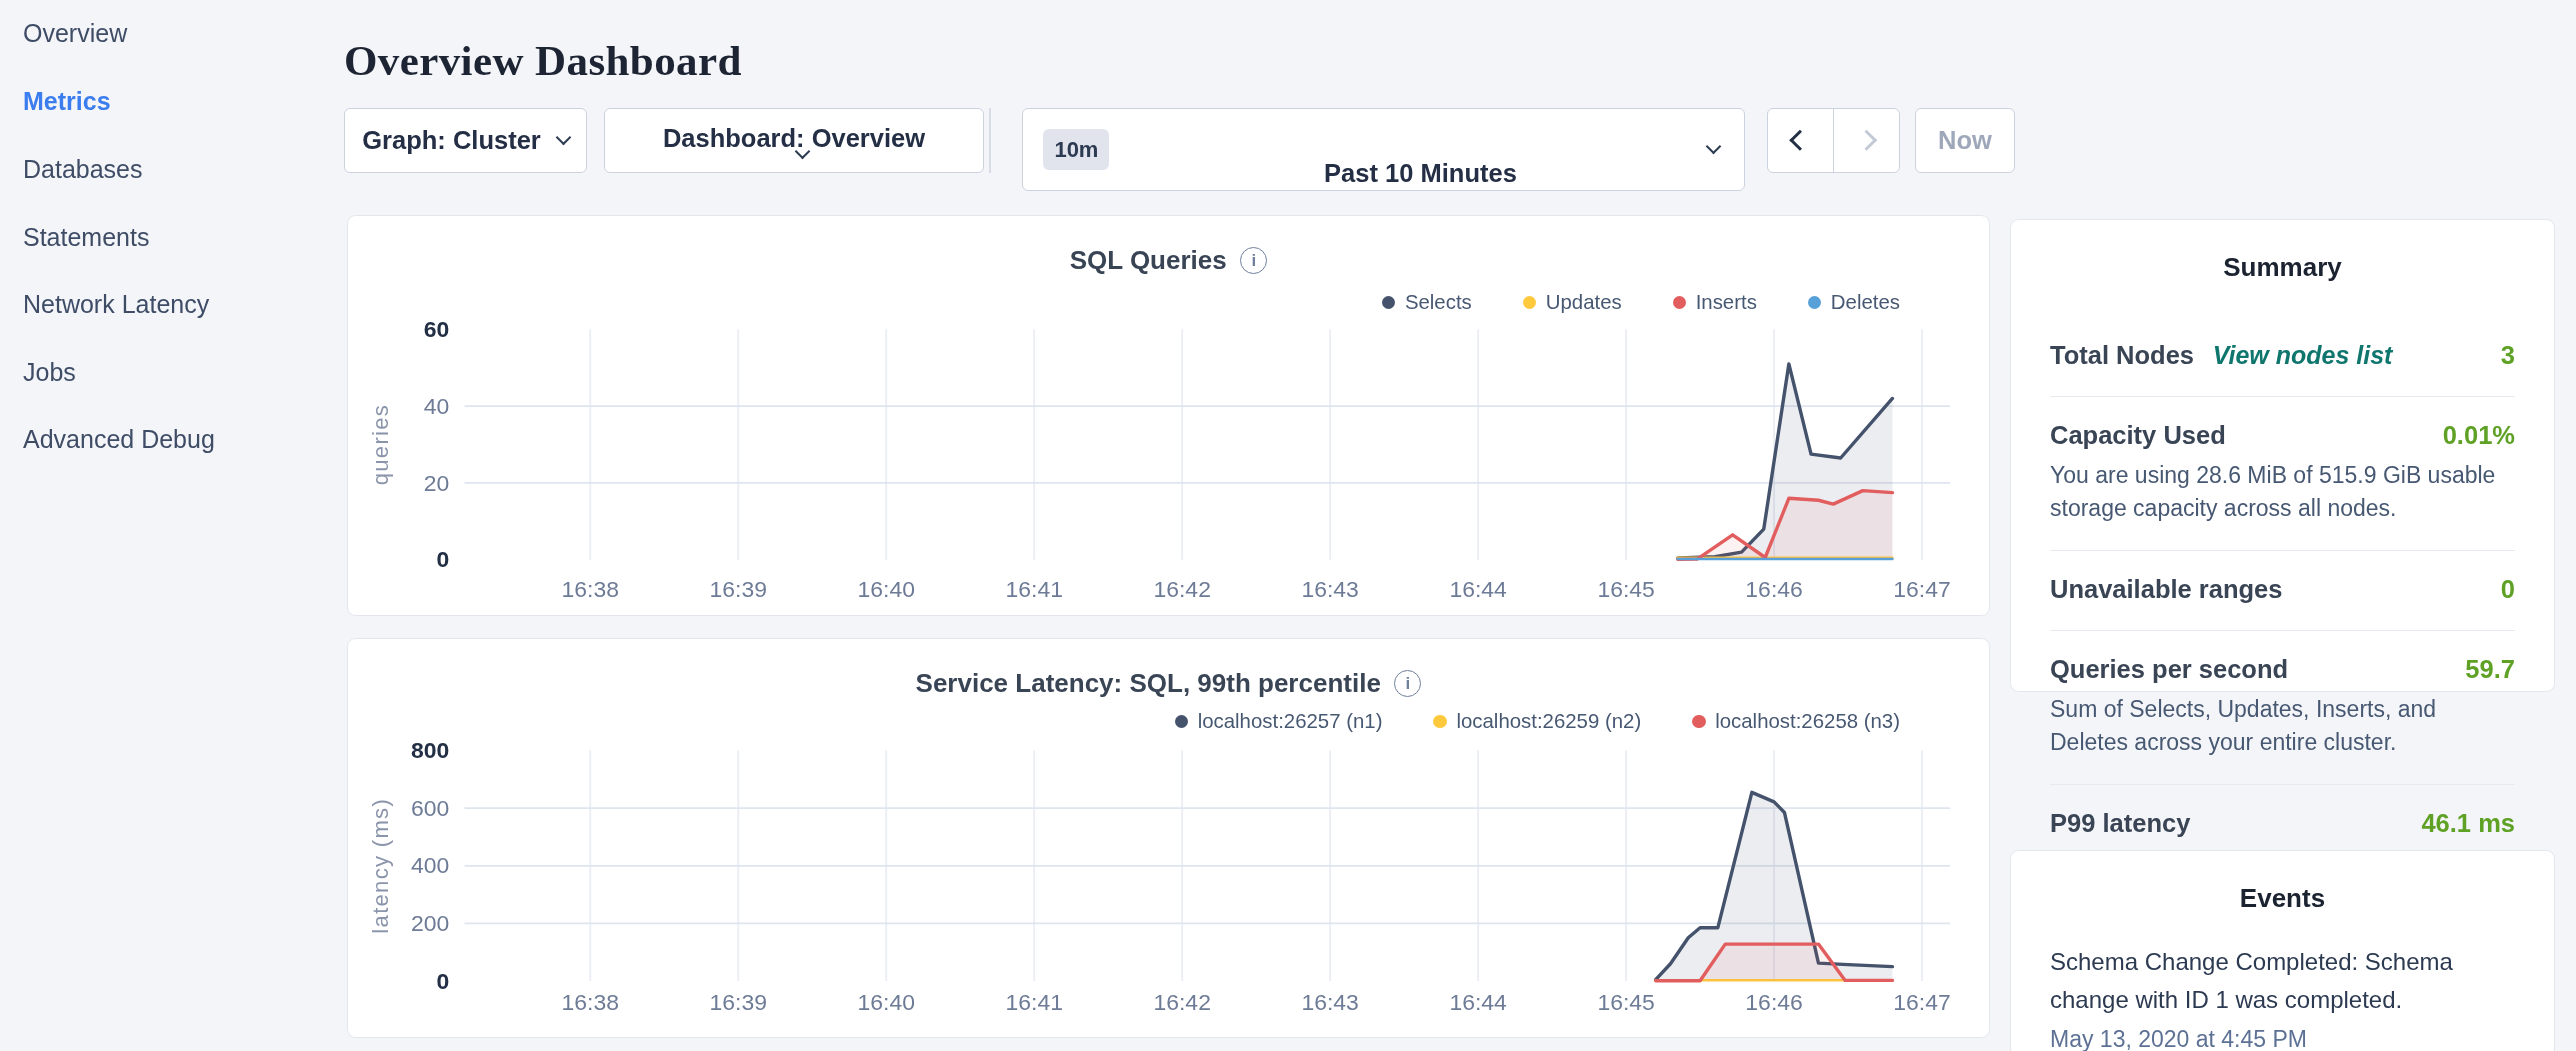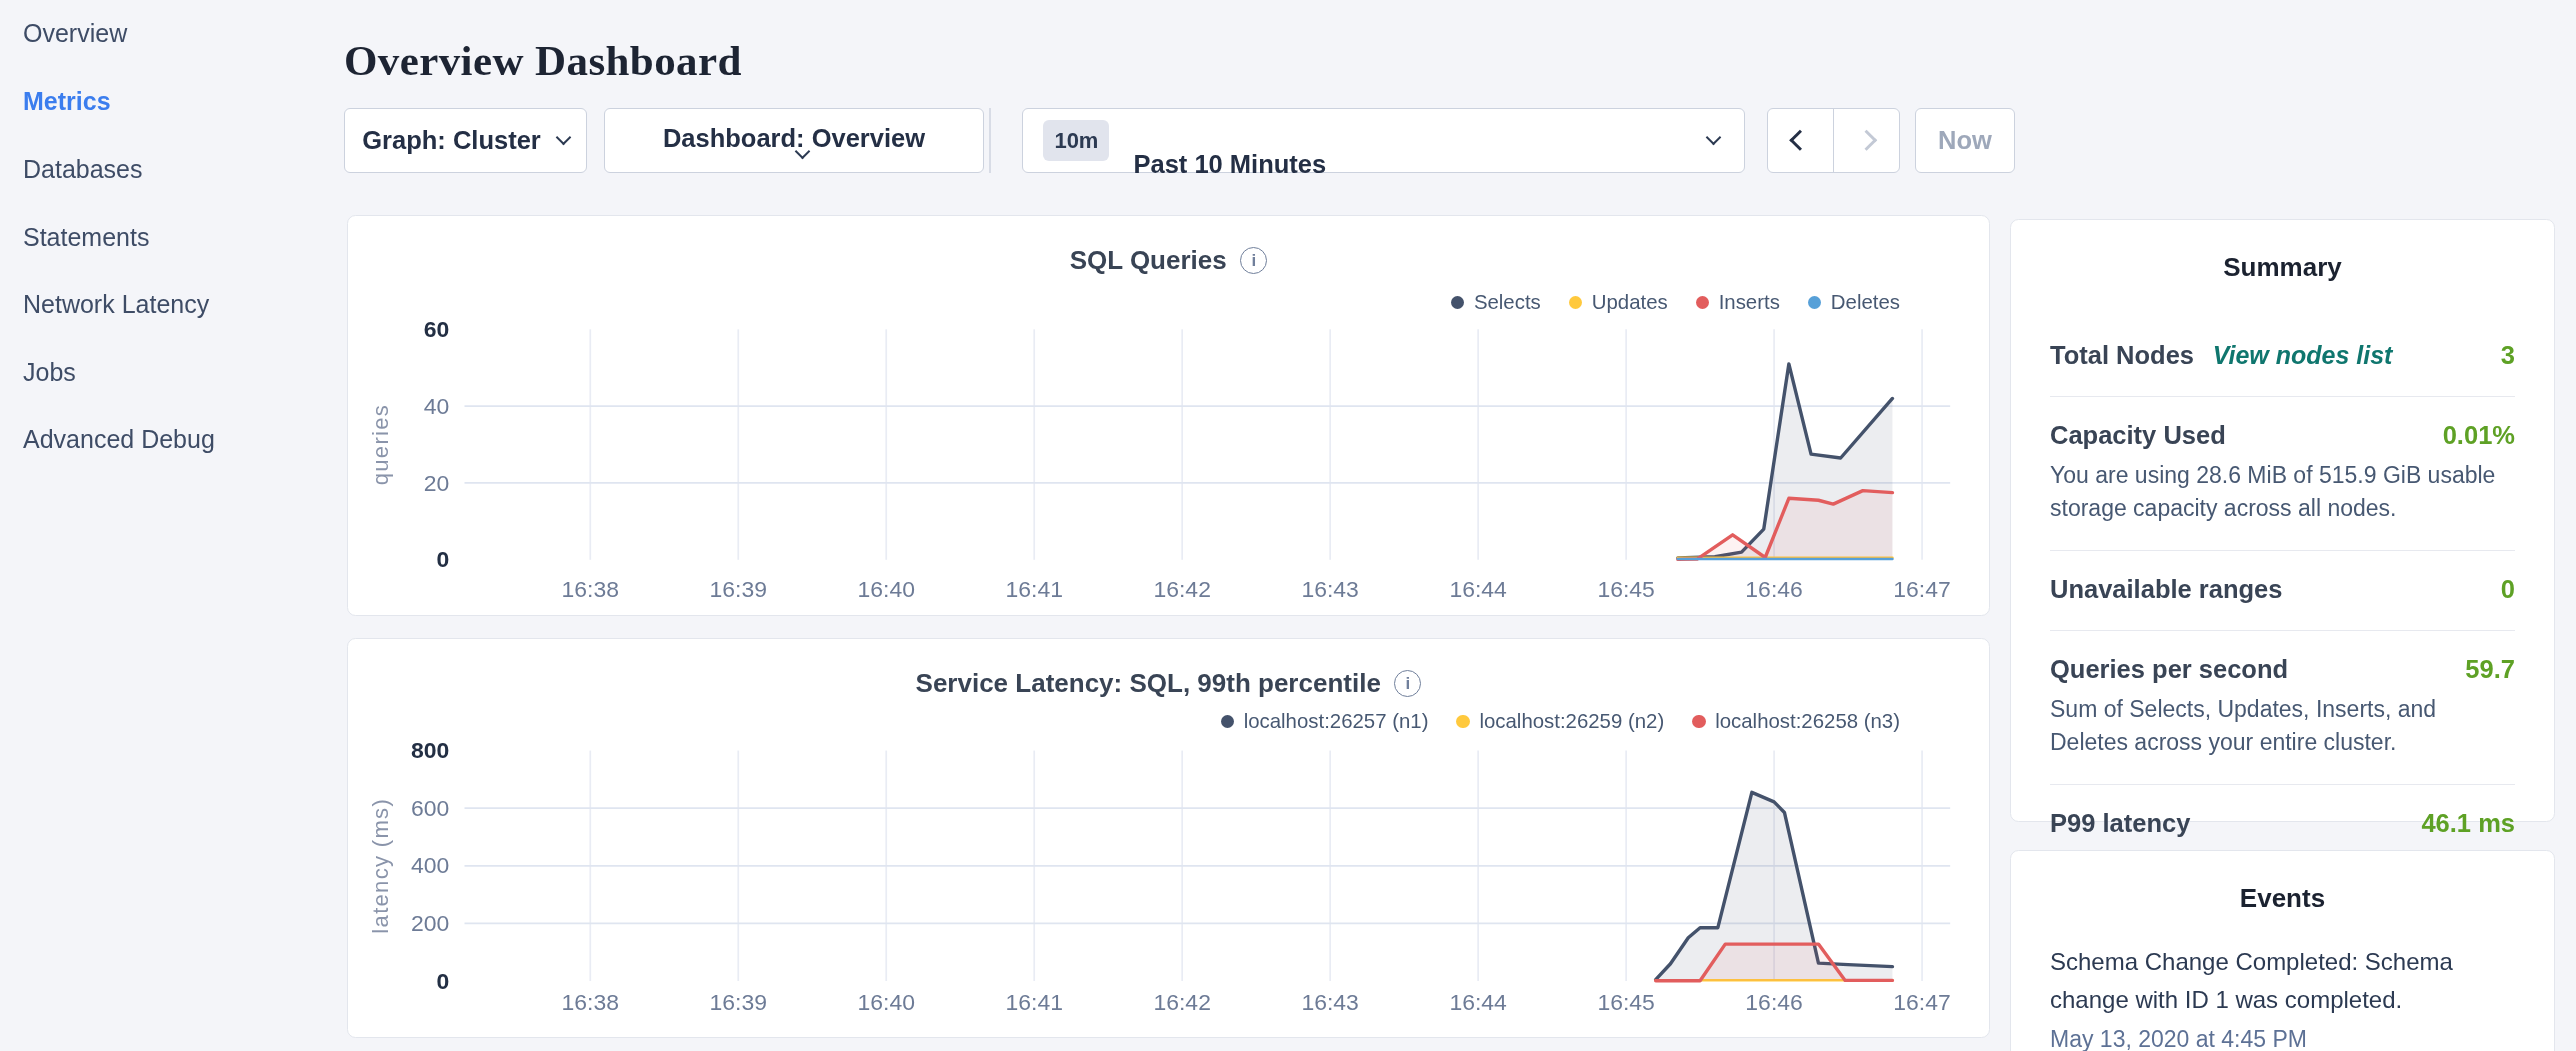--- a/index.html
+++ b/index.html
@@ -35,23 +35,23 @@
   .chev {
     display:inline-block; width:11px; height:11px;
     border-right:2.6px solid #2c3a52; border-bottom:2.6px solid #2c3a52;
     transform:rotate(45deg); margin-left:17px; margin-top:-6.8px;
   }
   .toolbar-divider {
     position:absolute; left:989px; top:108px; height:65px;
     width:1.7px; background:#d8dce6;
   }
   .timebox {
-    position:absolute; left:1022px; top:108px; width:723px; height:65px;
+    position:absolute; left:1022px; top:108px; width:723px; height:83px;
     background:#fff; border:1.7px solid #ccd2de; border-radius:6px;
-    display:flex; align-items:center; cursor:pointer;
+    display:flex; align-items:center; cursor:pointer;text-align:center;
   }
   .time-badge {
     margin-left:20.4px; background:#e1e4ed; border-radius:6px;
     padding:7.7px 11px; font-size:22px; font-weight:bold; color:#2c3a52;
   }
   .time-label { margin-left:24px; font-size:25.5px; font-weight:bold; color:#242f45; flex:1;margin-top:48px; }
   .timebox .chev { margin-right:25.5px; margin-left:0; }
   .stepper {
     position:absolute; left:1767px; top:108px; width:133px; height:65px;
     background:#fff; border:1.7px solid #ccd2de; border-radius:6px;
@@ -68,35 +68,35 @@
     display:flex; align-items:center; justify-content:center;
     font-size:25.5px; font-weight:bold; color:#9ea8ba; cursor:default;
   }
   
   .card {
     position:absolute; background:#fff;
     border:1.7px solid #e3e6ed; border-radius:8.5px;
   }
   .card-sql     { left:347px; top:215px;  width:1643px; height:401px; }
   .card-latency { left:347px; top:638px;  width:1643px; height:400px; }
-  .card-summary { left:2010px; top:219px; width:545px;  height:603px; }
+  .card-summary { left:2010px; top:219px; width:545px;  height:473px; }
   .card-events  { left:2010px; top:850px; width:545px; height:281px; }
   
   .chart-title-row {
     position:absolute; left:0; right:0; top:29px;
     display:flex; align-items:center; justify-content:center; gap:13.6px;
   }
   .chart-title { font-size:26px; font-weight:bold; color:#394455; }
   .info-icon {
     width:27px; height:27px; border:1.7px solid #707f9b; border-radius:50%;
     color:#707f9b; font-size:17px; font-weight:bold;
     display:flex; align-items:center; justify-content:center; cursor:pointer;
   }
   .legend {
-    position:absolute; right:89px; display:flex; gap:28px; align-items:center;
+    position:absolute; right:89px; display:flex; gap:51px; align-items:center;
   }
   .legend-sql { top:75px; }
   .legend-latency { top:71px; }
   .legend-item { display:flex; align-items:center; gap:9.4px; cursor:pointer; }
   .legend-dot { width:13.6px; height:13.6px; border-radius:50%; }
   .legend-label { font-size:20.4px; color:#475872; }
   .chart-svg { position:absolute; left:0; top:0; }
   
   .panel-title {
     text-align:center; font-size:26px; font-weight:bold; color:#1b2230;

